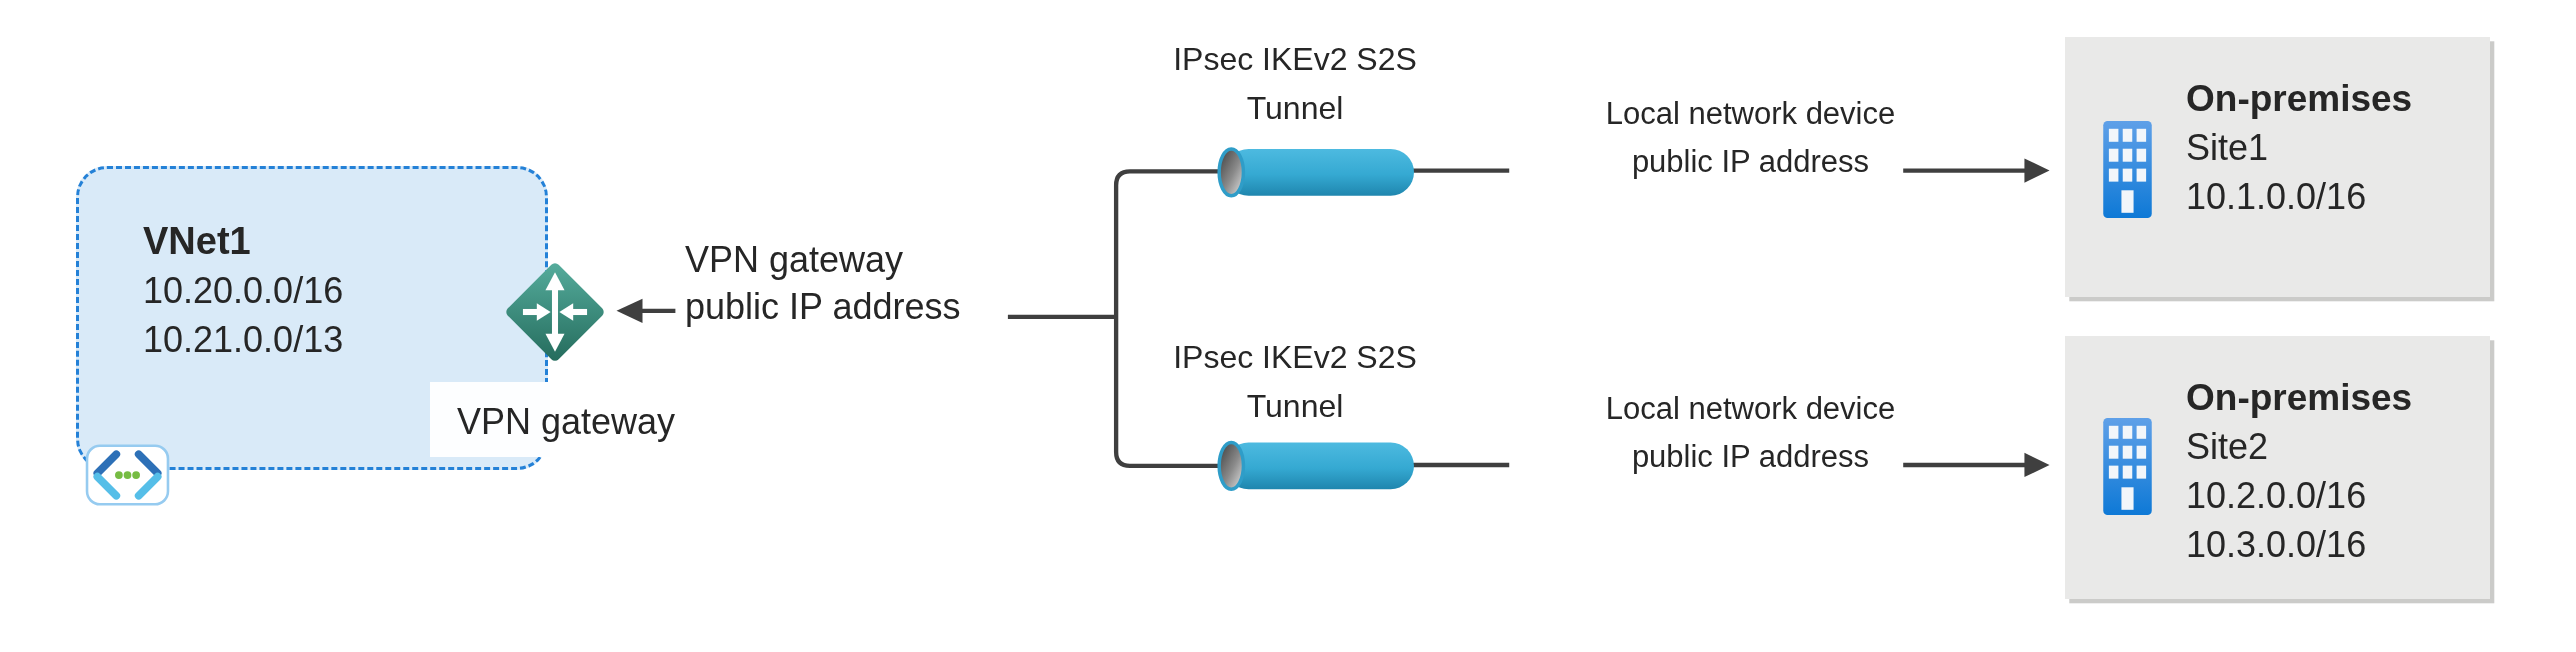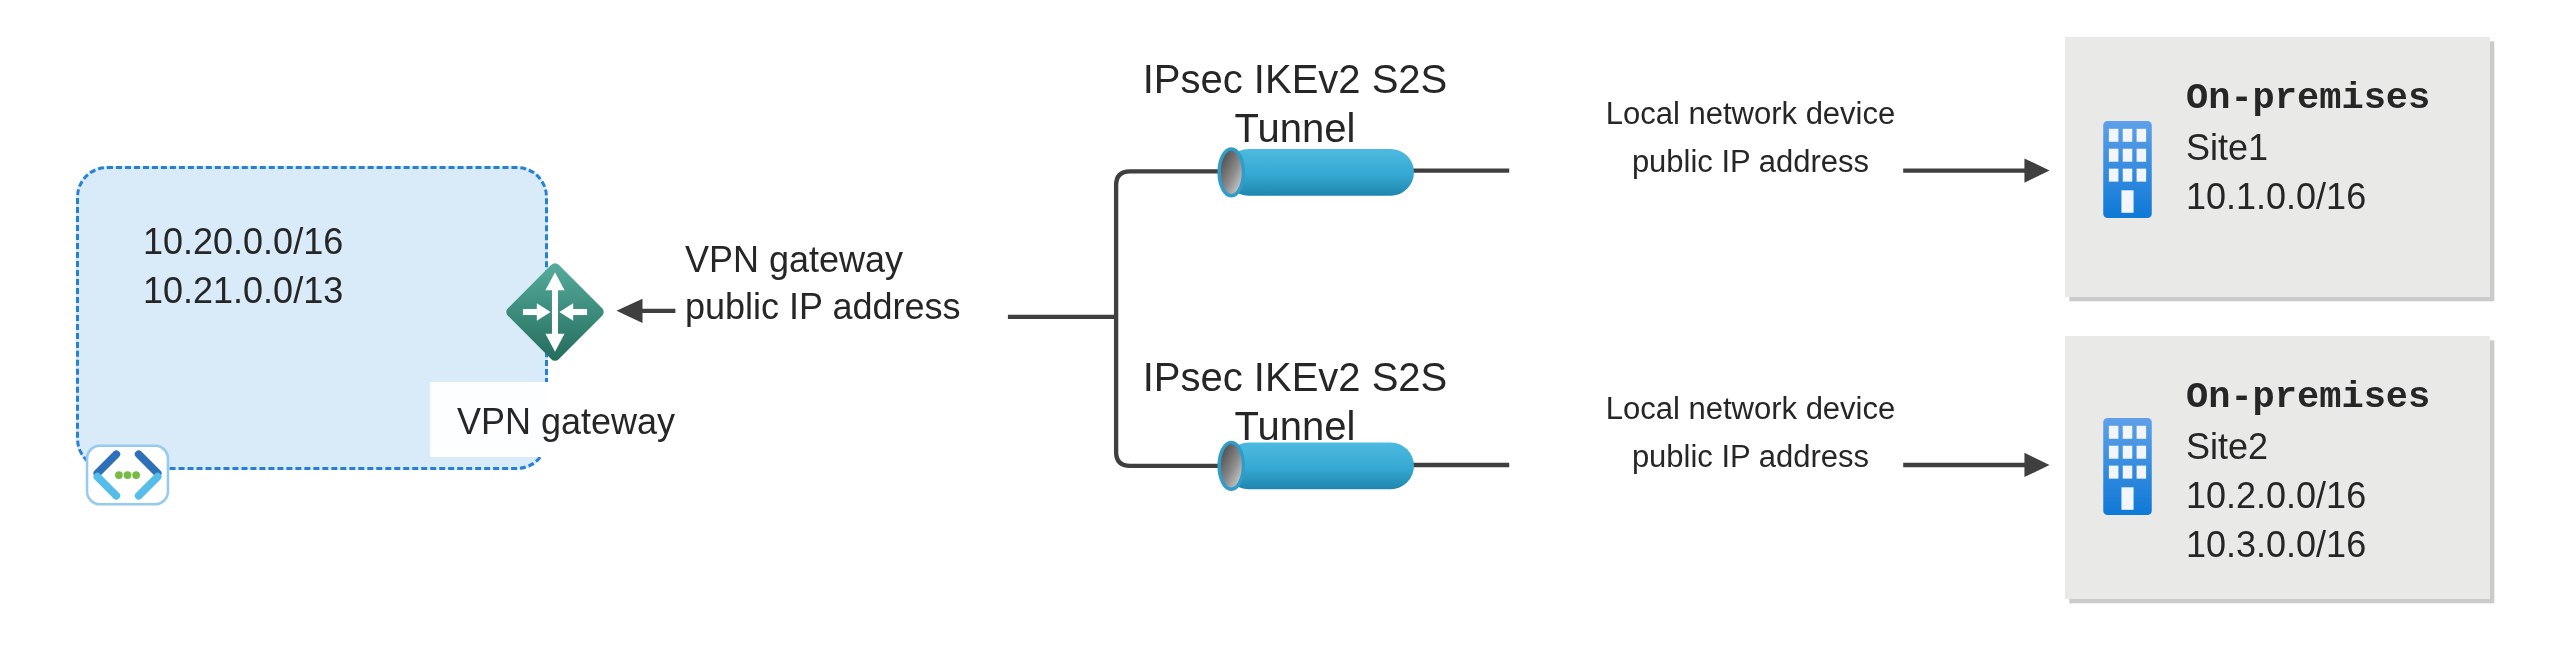--- a/index.html
+++ b/index.html
@@ -29,41 +29,41 @@
     background:#FDFEFF;
   }
   .gw-label{
     left:457px;top:400px;font-size:36px;line-height:43px;white-space:nowrap;
   }
   .gw-ip-label{
     left:685px;top:236px;font-size:36px;line-height:47px;white-space:nowrap;text-align:left;
   }
   .tunnel-label{
     width:364px;text-align:center;
-    font-size:40px;line-height:49px;white-space:nowrap;margin-top:20px;
+    font-size:32px;line-height:49px;white-space:nowrap;
   }
   .tunnel-label-1{left:1113px;top:35px;}
   .tunnel-label-2{left:1113px;top:333px;}
   .device-label{
     width:407px;text-align:center;
     font-size:31px;line-height:48px;white-space:nowrap;
   }
   .device-label-1{left:1547px;top:90px;}
   .device-label-2{left:1547px;top:385px;}
   .site-box{
     left:2065px;width:425px;
     background:#E9E9E8;
     box-shadow:4.3px 4.3px 0 #CBCBC9;
   }
   .site-box-1{top:37px;height:260px;}
   .site-box-2{top:336px;height:263px;}
   .site-text{
     left:2186px;font-size:36px;line-height:49px;white-space:nowrap;
   }
-  .site-text .title{font-weight:bold;font-size:37px;font-family:Liberation Mono, monospace;}
+  .site-text .title{font-weight:bold;font-size:37px;}
   .site-text-1{top:74px;}
   .site-text-2{top:373px;}
   .building-icon-1{left:2103px;top:121px;}
   .building-icon-2{left:2103px;top:418px;}
   .vnet-icon{left:85px;top:444px;}
   .gw-icon{left:503px;top:260px;}
   .overlay{left:0;top:0;}
 </style>
 </head>
 <body>
@@ -111,20 +111,21 @@
     </g>
 
     <g>
       <rect x="1414" y="511" width="218" height="54" rx="27" fill="url(#cylGrad)"></rect>
       <ellipse cx="1421" cy="538" rx="14" ry="27" fill="url(#holeGrad)" stroke="#2F9DC8" stroke-width="4"></ellipse>
     </g>
   </svg>
 
   <div class="abs vnet-box"></div>
   <div class="abs vnet-text">
+    <div class="title">VNet1</div>
     <div>10.20.0.0/16</div>
     <div>10.21.0.0/13</div>
   </div>
 
   <svg class="abs vnet-icon" width="85" height="62" viewBox="0 0 98 72">
     <rect x="2" y="2" width="94" height="68" rx="15" fill="#FFFFFF" stroke="#96CBF0" stroke-width="3"></rect>
     <polyline points="36,12 14,34" fill="none" stroke="#2D70B7" stroke-width="9" stroke-linecap="round"></polyline>
     <polyline points="14,38 36,60" fill="none" stroke="#55BEE8" stroke-width="9" stroke-linecap="round"></polyline>
     <polyline points="62,12 84,34" fill="none" stroke="#2D70B7" stroke-width="9" stroke-linecap="round"></polyline>
     <polyline points="84,38 62,60" fill="none" stroke="#55BEE8" stroke-width="9" stroke-linecap="round"></polyline>

